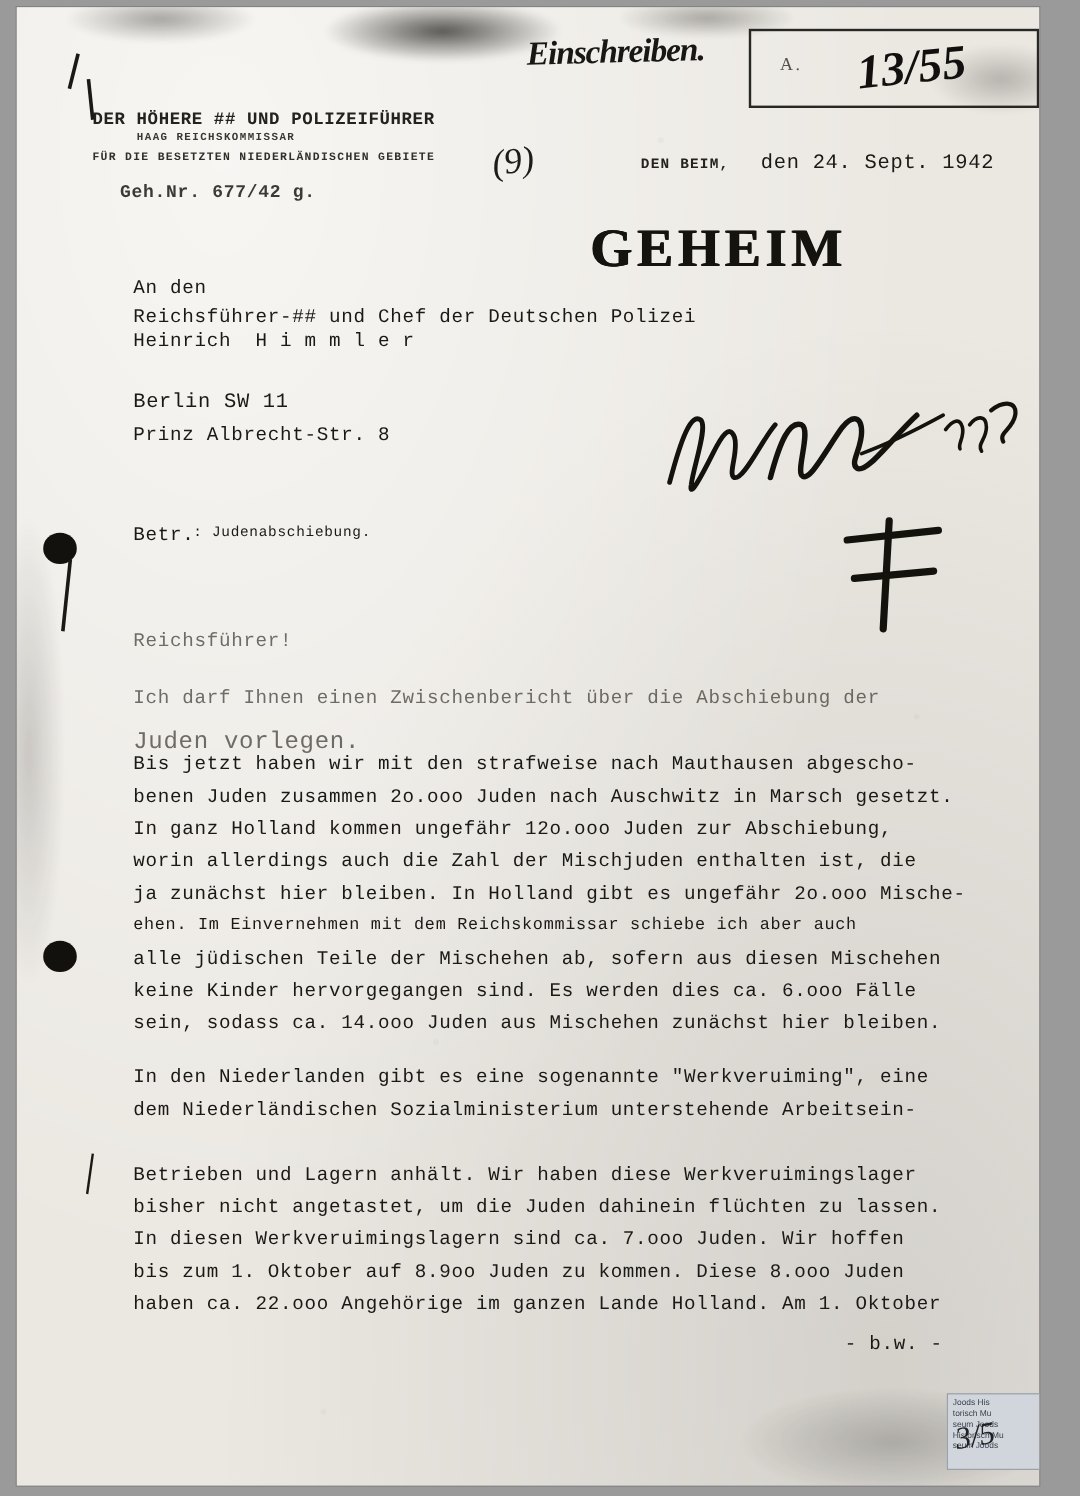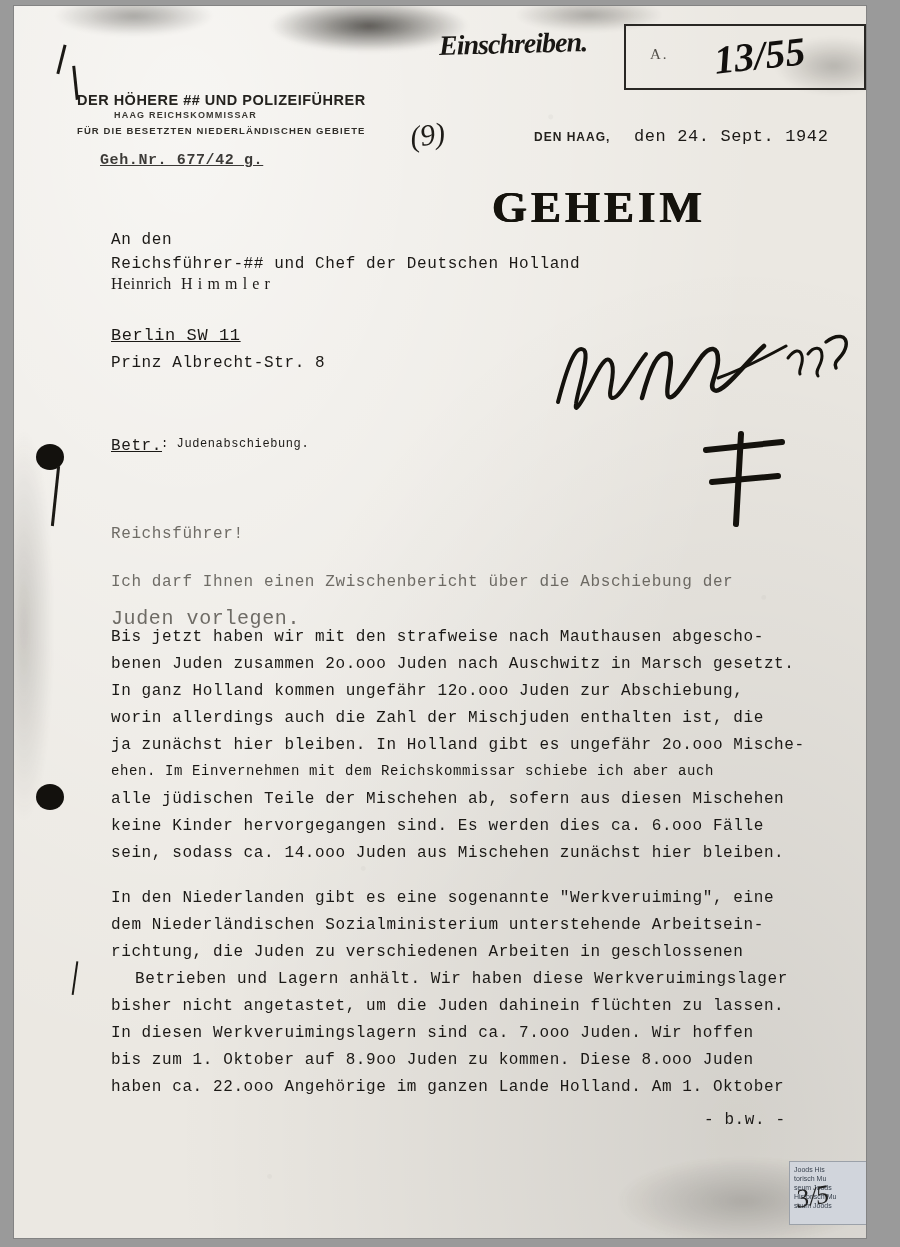--- a/index.html
+++ b/index.html
@@ -58,26 +58,26 @@
   .tw {
     position: absolute;
     font-family: "Liberation Mono", "DejaVu Sans Mono", monospace;
     color: #1d1b18;
     letter-spacing: 0.6px;
     white-space: pre;
     line-height: 1.0;
   }
   .faded { color: #4b4842; opacity: .78; margin-top: 36px; }
   .bold { font-weight: bold; }
-  .ul { text-decoration: underline; }
+  .ul { }
 
   
   .hdr {
     position: absolute;
-    font-family: Liberation Sans, sans-serif;
+    font-family: Liberation Mono, monospace;
     font-weight: bold;
     color: #262420;
     white-space: pre;
     letter-spacing: .5px;
   }
   
   #geheim {
     position: absolute;
     left: 478px;
     top: 175px;
@@ -212,28 +212,28 @@
     <div id="refmark">A.</div>
     <div id="refnum">13/55</div>
 
     <div class="hdr" style="left:63px;top:86px;font-size:14.5px;">DER HÖHERE ## UND POLIZEIFÜHRER</div>
     <div class="hdr" style="left:100px;top:104px;font-size:9px;letter-spacing:1.2px;color:#3a3833;">HAAG REICHSKOMMISSAR</div>
     <div class="hdr" style="left:63px;top:119px;font-size:9.5px;letter-spacing:1.1px;color:#33312c;">FÜR DIE BESETZTEN NIEDERLÄNDISCHEN GEBIETE</div>
     <div class="tw bold ul" style="left:86px;top:147px;font-size:15px;opacity:.85;">Geh.Nr. 677/42 g.</div>
 
     <div id="marg9">(9)</div>
 
-    <div class="hdr" style="left:520px;top:124px;font-size:12px;letter-spacing:1px;">DEN HAAG,</div>
+    <div class="hdr" style="left:520px;top:124px;font-size:12px;letter-spacing:1px;">DEN BEIM,</div>
     <div class="tw" style="left:620px;top:122px;font-size:17px;">den 24. Sept. 1942</div>
 
     <div id="geheim">GEHEIM</div>
 
     <div class="tw" style="left:97px;top:226px;font-size:16px;">An den</div>
-    <div class="tw" style="left:97px;top:250px;font-size:16px;">Reichsführer-## und Chef der Deutschen Holland</div>
-    <div class="tw" style="left:97px;top:270px;font-size:16px;font-family:Liberation Serif, serif;">Heinrich  H i m m l e r</div>
+    <div class="tw" style="left:97px;top:250px;font-size:16px;">Reichsführer-## und Chef der Deutschen Polizei</div>
+    <div class="tw" style="left:97px;top:270px;font-size:16px;">Heinrich  H i m m l e r</div>
     <div class="tw ul" style="left:97px;top:321px;font-size:17px;">Berlin SW 11</div>
     <div class="tw" style="left:97px;top:349px;font-size:16px;">Prinz Albrecht-Str. 8</div>
 
     <div class="tw ul" style="left:97px;top:432px;font-size:16px;">Betr.</div>
     <div class="tw" style="left:147px;top:432px;font-size:12px;">: Judenabschiebung.</div>
 
     <div class="tw faded" style="left:97px;top:484px;font-size:16px;">Reichsführer!</div>
 
     <div class="tw faded" style="left:97px;top:532px;font-size:16px;">Ich darf Ihnen einen Zwischenbericht über die Abschiebung der</div>
     <div class="tw faded" style="left:97px;top:567px;font-size:20px;">Juden vorlegen.</div>
@@ -243,22 +243,21 @@
     <div class="tw" style="left:97px;top:677px;font-size:16px;">In ganz Holland kommen ungefähr 12o.ooo Juden zur Abschiebung,</div>
     <div class="tw" style="left:97px;top:704px;font-size:16px;">worin allerdings auch die Zahl der Mischjuden enthalten ist, die</div>
     <div class="tw" style="left:97px;top:731px;font-size:16px;">ja zunächst hier bleiben. In Holland gibt es ungefähr 2o.ooo Mische-</div>
     <div class="tw" style="left:97px;top:758px;font-size:14px;">ehen. Im Einvernehmen mit dem Reichskommissar schiebe ich aber auch</div>
     <div class="tw" style="left:97px;top:785px;font-size:16px;">alle jüdischen Teile der Mischehen ab, sofern aus diesen Mischehen</div>
     <div class="tw" style="left:97px;top:812px;font-size:16px;">keine Kinder hervorgegangen sind. Es werden dies ca. 6.ooo Fälle</div>
     <div class="tw" style="left:97px;top:839px;font-size:16px;">sein, sodass ca. 14.ooo Juden aus Mischehen zunächst hier bleiben.</div>
 
     <div class="tw" style="left:97px;top:884px;font-size:16px;">In den Niederlanden gibt es eine sogenannte "Werkveruiming", eine</div>
     <div class="tw" style="left:97px;top:911px;font-size:16px;">dem Niederländischen Sozialministerium unterstehende Arbeitsein-</div>
-    <div class="tw" style="left:97px;top:938px;font-size:16px;">richtung, die Juden zu verschiedenen Arbeiten in geschlossenen</div>
-    <div class="tw" style="left:97px;top:965px;font-size:16px;margin-left:24px;">Betrieben und Lagern anhält. Wir haben diese Werkveruimingslager</div>
+    <div class="tw" style="left:97px;top:965px;font-size:16px;">Betrieben und Lagern anhält. Wir haben diese Werkveruimingslager</div>
     <div class="tw" style="left:97px;top:992px;font-size:16px;">bisher nicht angetastet, um die Juden dahinein flüchten zu lassen.</div>
     <div class="tw" style="left:97px;top:1019px;font-size:16px;">In diesen Werkveruimingslagern sind ca. 7.ooo Juden. Wir hoffen</div>
     <div class="tw" style="left:97px;top:1046px;font-size:16px;">bis zum 1. Oktober auf 8.9oo Juden zu kommen. Diese 8.ooo Juden</div>
     <div class="tw" style="left:97px;top:1073px;font-size:16px;">haben ca. 22.ooo Angehörige im ganzen Lande Holland. Am 1. Oktober</div>
 
     <div class="tw" style="left:690px;top:1106px;font-size:16px;">- b.w. -</div>
 
     <svg id="signature" viewBox="0 0 320 110">
       <g fill="none" stroke="#16140f" stroke-linecap="round" stroke-linejoin="round">
         <path d="M8 78 C18 40, 26 20, 34 26 C40 32, 28 64, 26 80 C24 92, 34 74, 44 54 C52 38, 58 30, 62 40 C66 52, 56 72, 62 74 C70 76, 84 44, 96 30" stroke-width="4"></path>

